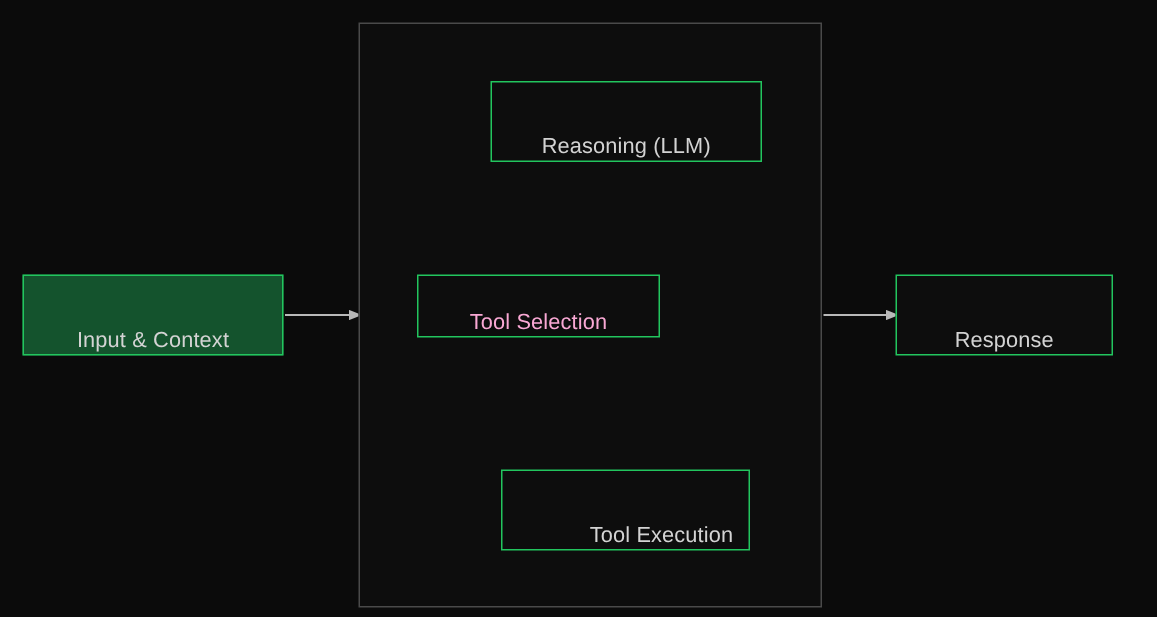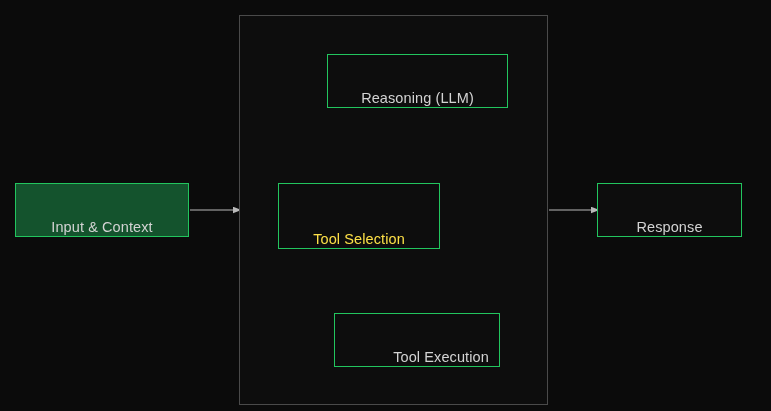--- a/index.html
+++ b/index.html
@@ -88,21 +88,21 @@
   <div id="agent-loop-container" style="left: 239px; top: 15px; width: 309px; height: 390px; border-color: rgb(74, 74, 74);"></div>
 
   <div class="node" style="left: 15px; top: 183px; width: 174px; height: 54px; border-color: rgb(34, 197, 94); background: #14532d; color: rgb(211, 211, 211);">
     <span>Input &amp; Context</span>
   </div>
 
   <div class="node" style="left: 327px; top: 54px; width: 181px; height: 54px; border-color: rgb(34, 197, 94); background: rgb(13, 13, 13); color: rgb(211, 211, 211);">
     <span>Reasoning (LLM)</span>
   </div>
 
-  <div class="node" style="left: 278px; top: 183px; width: 162px; height: 66px; border-color: rgb(34, 197, 94); background: rgb(13, 13, 13); color: #fde047;">
+  <div class="node" style="left: 278px; top: 183px; width: 162px; height: 42px; border-color: rgb(34, 197, 94); background: rgb(13, 13, 13); color: #f9a8d4;">
     <span>Tool Selection</span>
   </div>
 
   <div class="node" style="left: 334px; top: 313px; width: 166px; height: 54px; border-color: rgb(34, 197, 94); background: rgb(13, 13, 13); color: rgb(211, 211, 211); padding-left: 48px;">
     <span>Tool Execution</span>
   </div>
 
   <div class="node" style="left: 597px; top: 183px; width: 145px; height: 54px; border-color: rgb(34, 197, 94); background: rgb(13, 13, 13); color: rgb(211, 211, 211);">
     <span>Response</span>
   </div>

